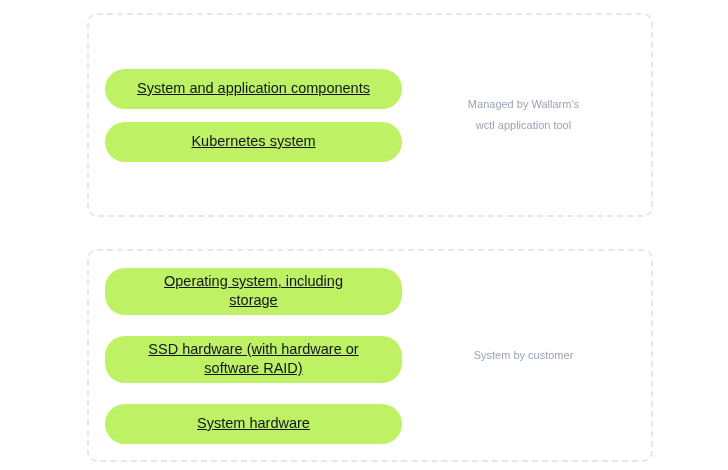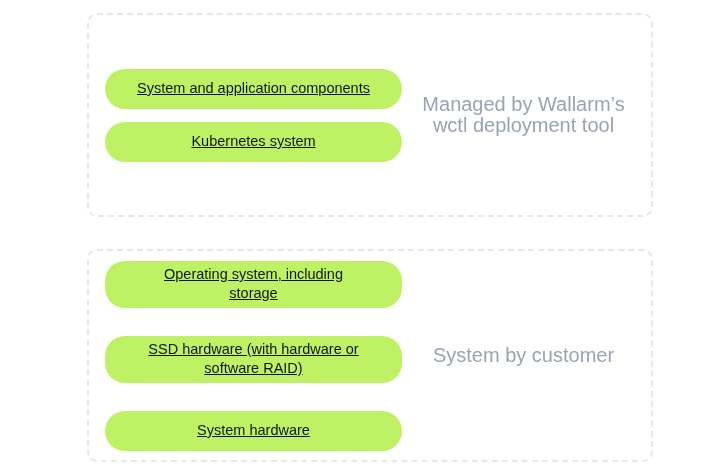--- a/index.html
+++ b/index.html
@@ -51,21 +51,21 @@
     align-items: stretch;
     padding-left: 16px;
     box-sizing: border-box;
   }
 
   #group-wallarm .group-items {
     gap: 13px;
   }
 
   #group-customer .group-items {
-    gap: 28px;
+    gap: 21px;
   }
 
   .pill {
     background: #bef264;
     border-radius: 20px;
     color: #12161c;
     font-size: 14.5px;
     line-height: 19px;
     text-align: center;
     display: flex;
@@ -89,41 +89,41 @@
     display: flex;
     align-items: center;
     justify-content: center;
     padding-left: 4px;
     padding-right: 10px;
     box-sizing: border-box;
   }
 
   .group-label-text {
     color: #9aa3b4;
-    font-size: 20px;
+    font-size: 11px;
     line-height: 21px;
     text-align: center;
   }
 </style>
 </head>
 <body>
 
 <div id="diagram">
 
   <div class="group" id="group-wallarm">
     <div class="group-items">
       <div class="pill one-line">
         <span>System and application components</span>
       </div>
       <div class="pill one-line">
         <span>Kubernetes system</span>
       </div>
     </div>
     <div class="group-label">
-      <div class="group-label-text"><span>Managed by Wallarm’s</span><br><span>wctl deployment tool</span></div>
+      <div class="group-label-text"><span>Managed by Wallarm’s</span><br><span>wctl application tool</span></div>
     </div>
   </div>
 
   <div class="group" id="group-customer">
     <div class="group-items">
       <div class="pill two-line">
         <span><span>Operating system, including</span><br><span>storage</span></span>
       </div>
       <div class="pill two-line">
         <span><span>SSD hardware (with hardware or</span><br><span>software RAID)</span></span>

